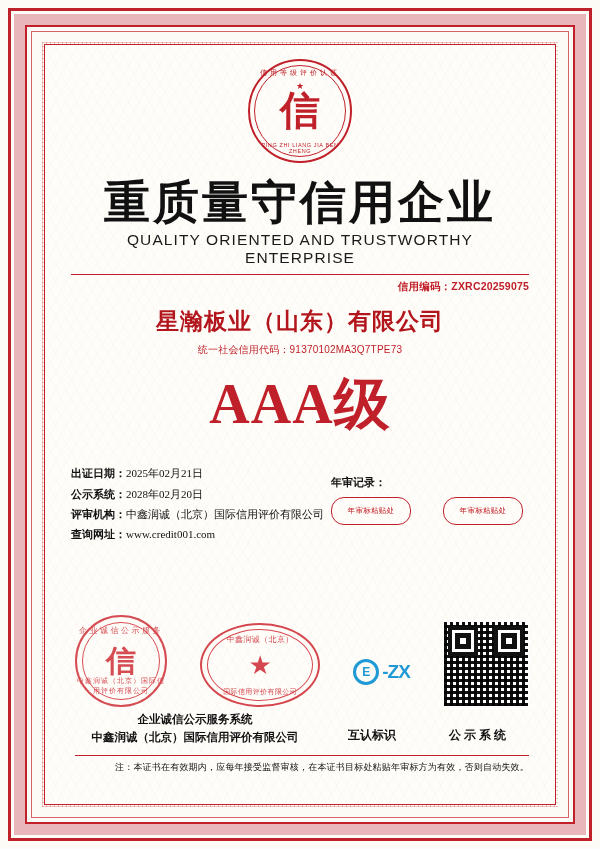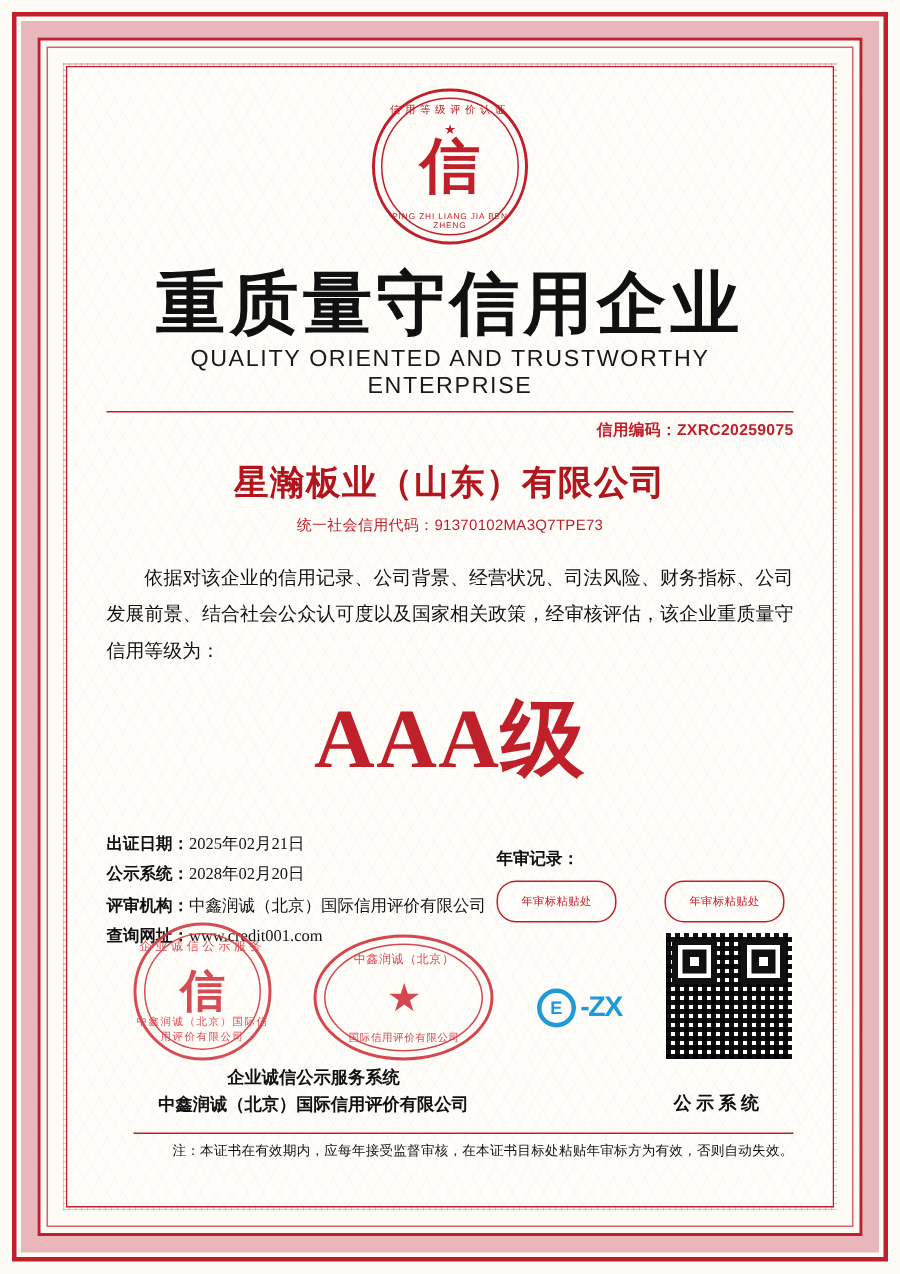--- a/index.html
+++ b/index.html
@@ -264,21 +264,21 @@
     color: #c0202a;
     display: flex;
     align-items: center;
     justify-content: center;
     letter-spacing: .3px;
   }
 
   
   .footer {
     position: absolute;
-    left: 44px;
+    left: 30px;
     right: 26px;
     bottom: 30px;
   }
   .seal-row {
     display: flex;
     align-items: flex-end;
     justify-content: space-between;
     height: 112px;
   }
   .seal-col {
@@ -500,21 +500,20 @@
 
     <div class="credit-no">
       <span>信用编码：</span><span>ZXRC20259075</span>
     </div>
 
     <div class="company-name">星瀚板业（山东）有限公司</div>
     <div class="uscc">
       <span>统一社会信用代码：</span><span>91370102MA3Q7TPE73</span>
     </div>
 
-    <div class="body-text">依据对该企业的信用记录、公司背景、经营状况、司法风险、财务指标、公司发展前景、结合社会公众认可度以及国家相关政策，经审核评估，该企业重质量守信用等级为：</div>
 
     <div class="grade">AAA级</div>
 
     <div class="details">
       <div class="details-left">
         <div class="detail-row">
           <span class="detail-label">出证日期：</span><span class="detail-value">2025年02月21日</span>
         </div>
         <div class="detail-row">
           <span class="detail-label">公示系统：</span><span class="detail-value">2028年02月20日</span>
@@ -567,20 +566,21 @@
           <div class="qr"></div>
         </div>
 
       </div>
 
       <div class="caption-row">
         <div class="caption-left">
           <div>企业诚信公示服务系统</div>
           <div>中鑫润诚（北京）国际信用评价有限公司</div>
         </div>
+        <div class="caption-mid">互认标识</div>
         <div class="caption-right">公示系统</div>
       </div>
 
       <div class="note-divider"></div>
       <div class="note">注：本证书在有效期内，应每年接受监督审核，在本证书目标处粘贴年审标方为有效，否则自动失效。</div>
     </div>
 
   </div>
 </div>
 

